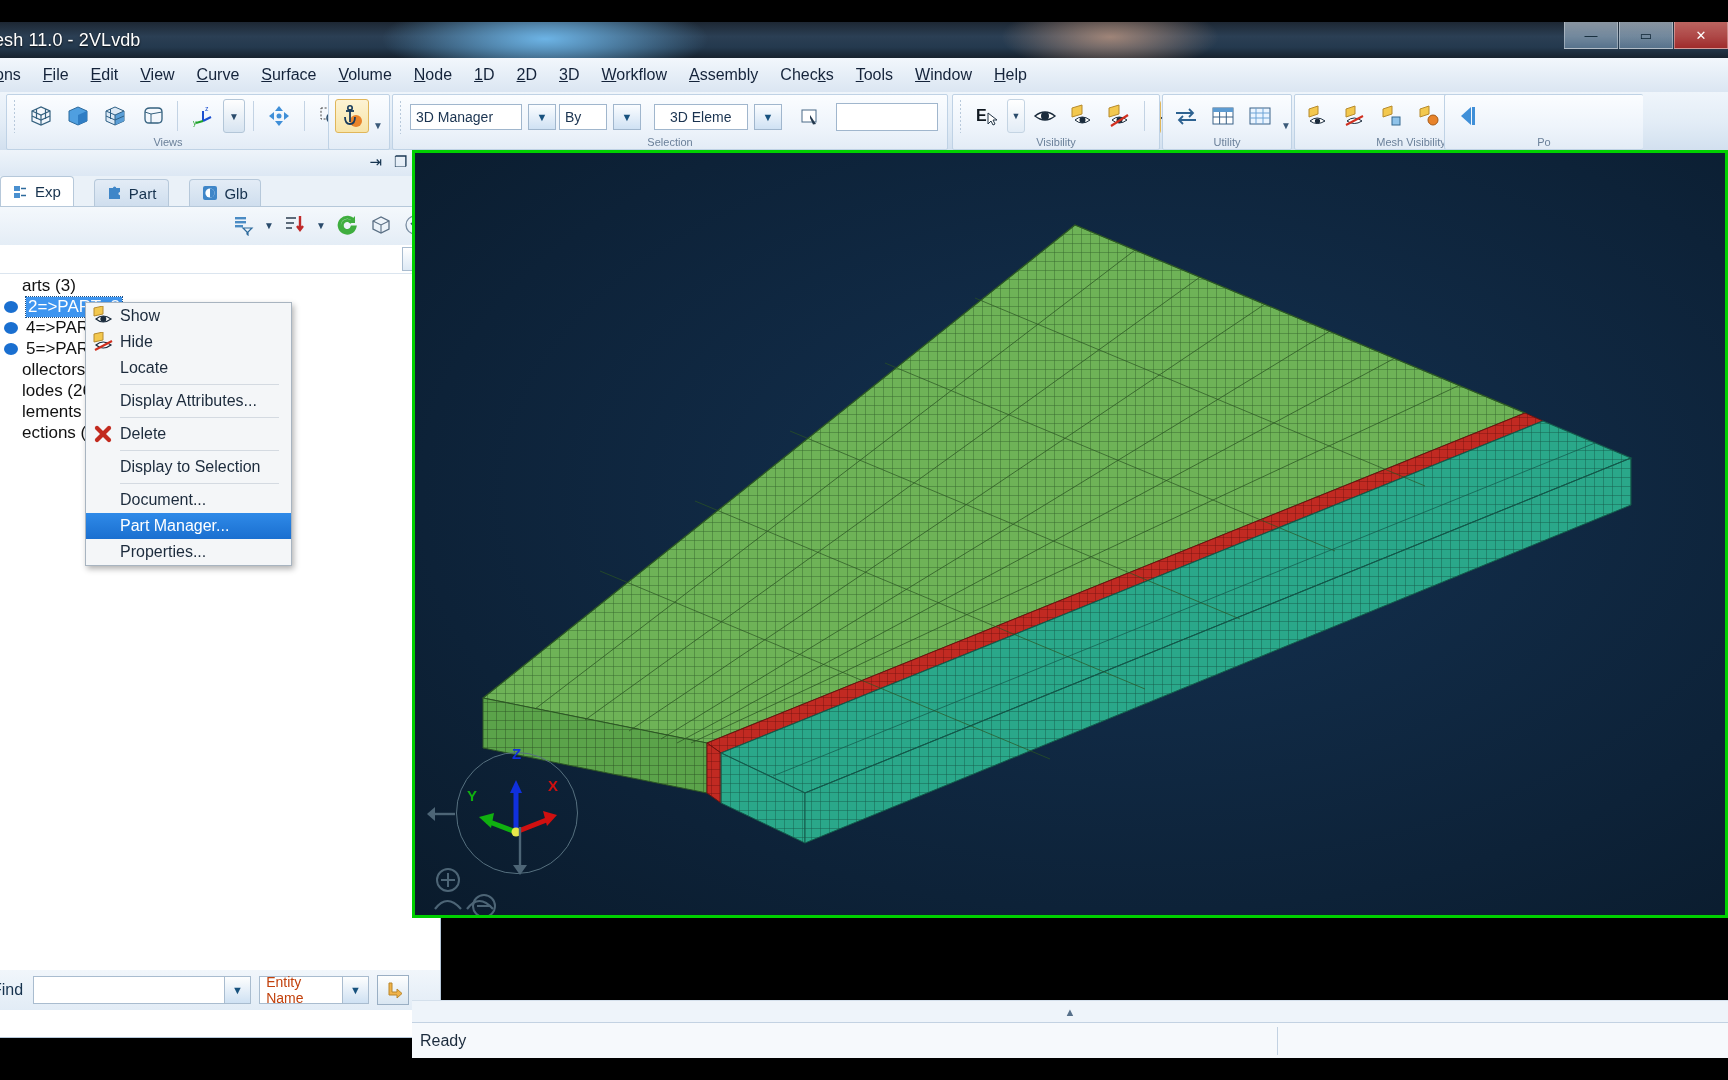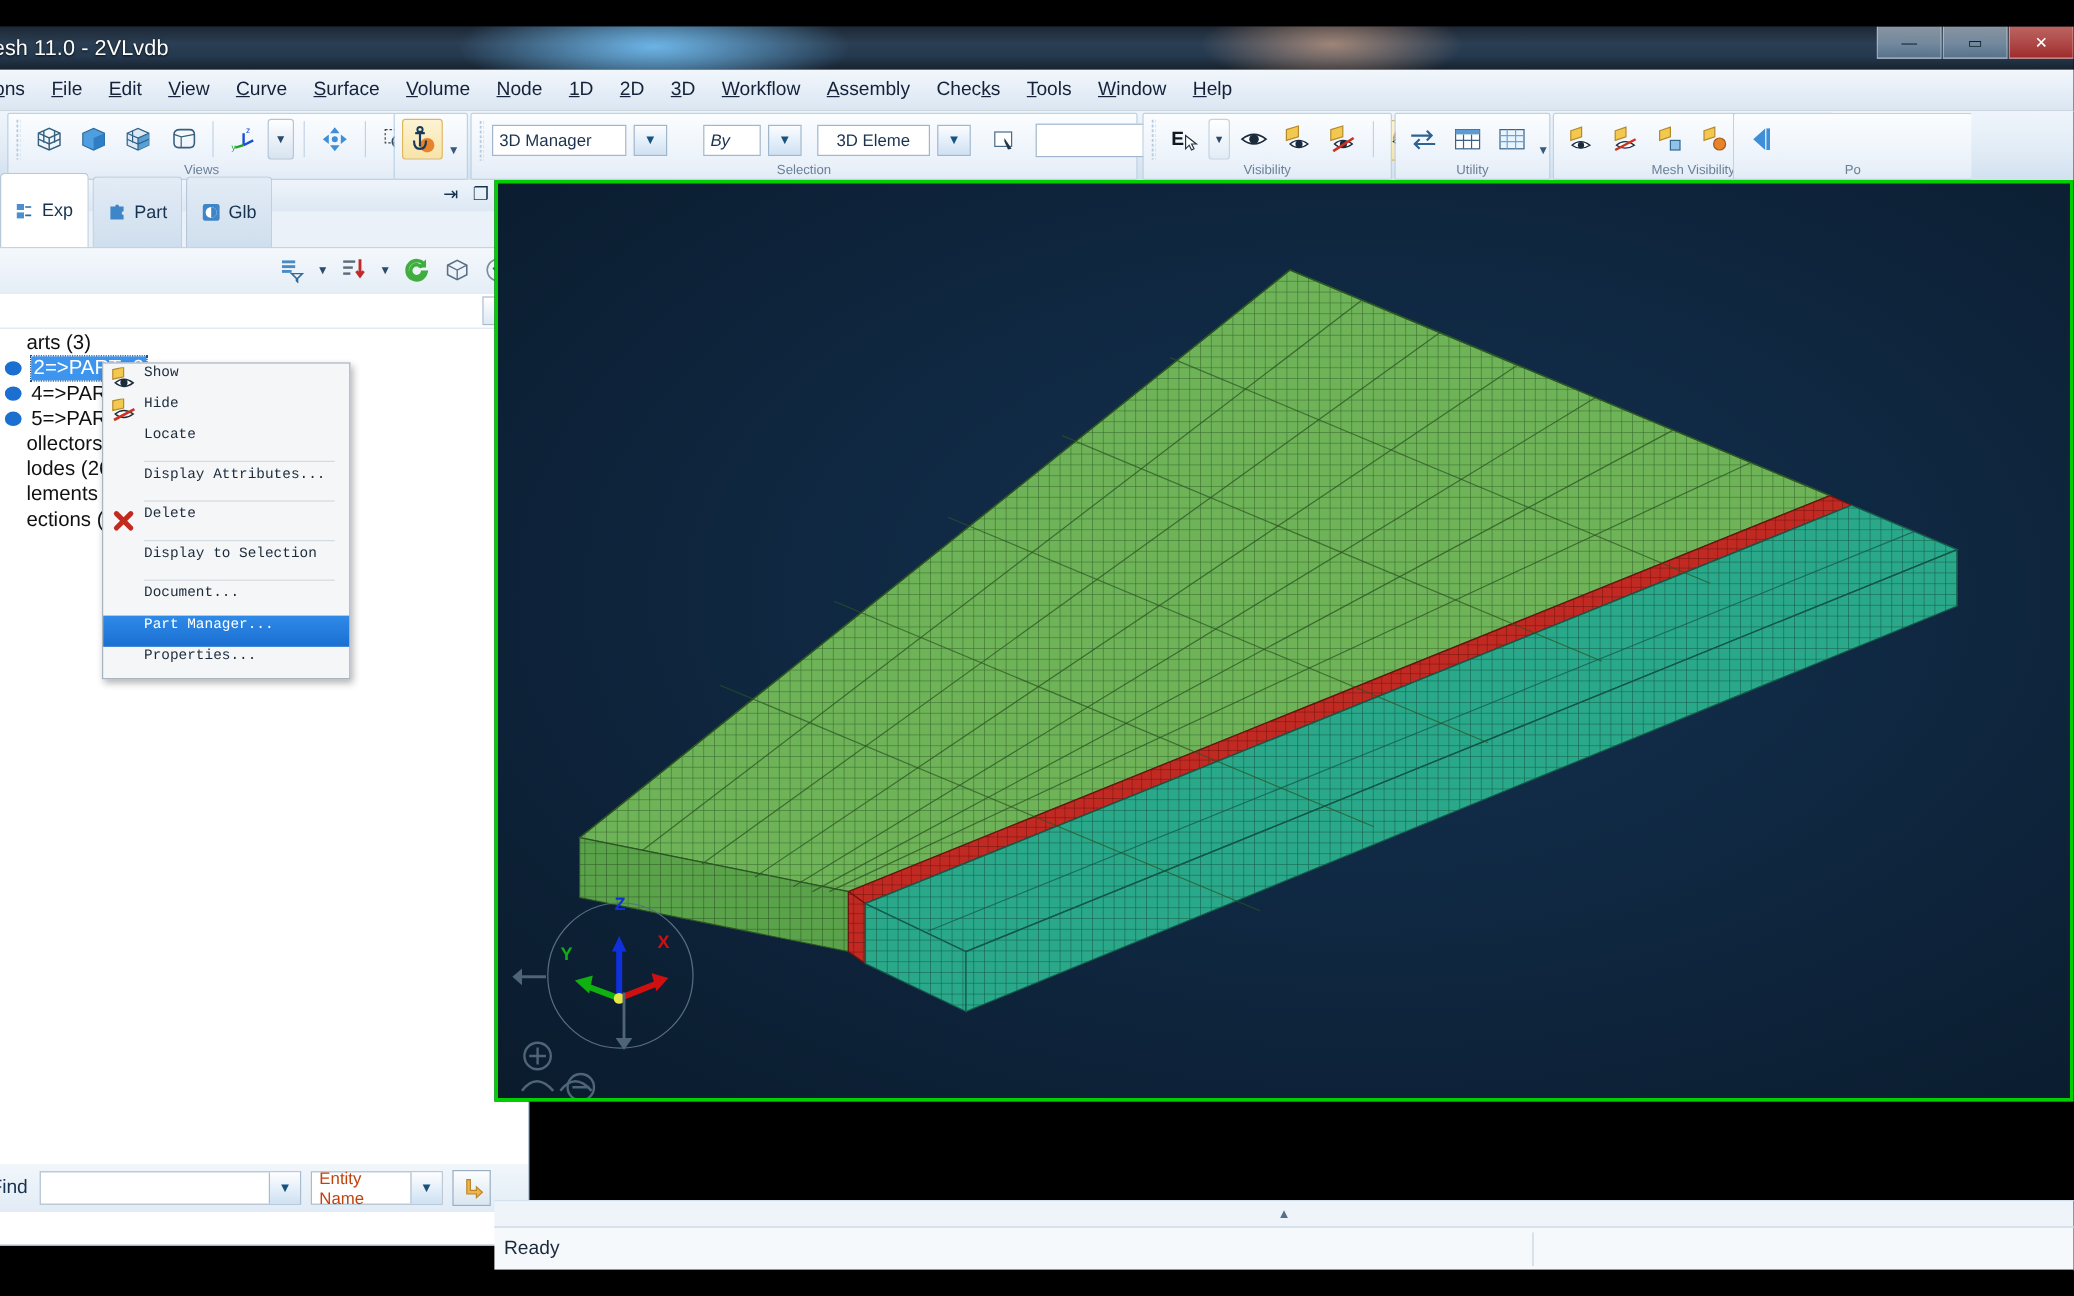--- a/index.html
+++ b/index.html
@@ -54,23 +54,23 @@
     font-size:14px;color:#1a3350;padding:0 5px;overflow:hidden;white-space:nowrap;}
   .cbtn{width:26px;height:24px;border:1px solid #a0b6cd;background:linear-gradient(180deg,#fbfdff,#cfe1f3);
     display:flex;align-items:center;justify-content:center;color:#18527f;font-size:11px;margin-left:3px;}
 
   
   .leftpanel{position:absolute;left:0;top:150px;width:440px;height:880px;background:#eaf1f8;}
   .panelhdr{position:absolute;left:0;top:0;width:440px;height:26px;
     background:linear-gradient(180deg,#eef4fa,#dde8f4);}
   .phicons{position:absolute;right:8px;top:3px;display:flex;gap:12px;color:#15334f;font-size:15px;}
   .tabs{position:absolute;left:0;top:26px;height:30px;display:flex;align-items:flex-end;padding-left:0px;}
-  .tab{height:26px;display:flex;align-items:center;gap:6px;padding:16px 12px;font-size:15px;color:#16324e;
+  .tab{height:26px;display:flex;align-items:center;gap:6px;padding:0 12px;font-size:15px;color:#16324e;
     border:1px solid #b6c8da;border-bottom:none;border-radius:4px 4px 0 0;
-    background:linear-gradient(180deg,#e3ecf6,#cfdeee);margin-right:3px;}
+    background:linear-gradient(180deg,#e3ecf6,#cfdeee);margin-right:20px;}
   .tab.active{background:#fff;height:29px;}
   .tree{position:absolute;left:0;top:56px;width:440px;height:830px;background:#fff;border:1px solid #b6c8da;border-left:none;}
   .treetoolbar{position:absolute;left:0;top:0;width:438px;height:38px;
     background:linear-gradient(180deg,#f4f8fc,#e4edf6);border-bottom:1px solid #cfdcea;}
   .ttb{position:absolute;right:8px;top:3px;display:flex;align-items:center;gap:4px;}
   .ttbtn{width:30px;height:30px;display:flex;align-items:center;justify-content:center;border-radius:3px;}
   .filterrow{position:absolute;left:0;top:38px;width:438px;height:28px;border-bottom:1px solid #dbe5ef;
     background:#fff;display:flex;align-items:center;justify-content:flex-end;}
   .filterrow .cb{width:26px;height:22px;border:1px solid #a9bccf;background:linear-gradient(180deg,#fff,#dde9f5);
     display:flex;align-items:center;justify-content:center;font-size:11px;color:#17527e;margin-right:8px;}
@@ -83,21 +83,21 @@
   .findbar .lab{font-size:16px;color:#16324e;margin-left:-8px;margin-right:10px;}
   .fcombo{height:26px;background:#fff;border:1px solid #a9bccf;display:flex;align-items:center;}
   .fcombo input{border:none;outline:none;background:transparent;height:22px;font-size:14px;
     font-family:"Liberation Sans",sans-serif;}
   .fbtn{width:26px;height:26px;border-left:1px solid #a9bccf;background:linear-gradient(180deg,#fdfefe,#cfe1f3);
     display:flex;align-items:center;justify-content:center;color:#17527e;font-size:11px;}
 
   
   .ctxmenu{position:absolute;left:85px;top:302px;width:205px;
     background:#f4f6f8;border:1px solid #a8b4c0;box-shadow:2px 3px 6px rgba(0,0,0,.3);z-index:50;}
-  .ctxitem{height:26px;display:flex;padding-left:0px;font-size:12px;color:#1c2b3c;font-family:Liberation Mono, monospace;}
+  .ctxitem{height:26px;display:flex;align-items:center;padding-left:0px;font-size:16px;color:#1c2b3c;}
   .ctxitem .ic{width:34px;display:flex;align-items:center;justify-content:center;flex:0 0 auto;}
   .ctxitem.hl{background:linear-gradient(180deg,#2f8ae8,#1a6fd0);color:#fff;}
   .ctxsep{height:1px;background:#d4dae1;margin:3px 12px 3px 34px;}
 
   
   .viewport{position:absolute;left:412px;top:150px;width:1316px;height:768px;background:#0f2339;
     border:3px solid #00d000;box-sizing:border-box;overflow:hidden;}
   .vpinner{position:absolute;inset:0;background:radial-gradient(ellipse at 55% 45%,#143252 0%,#0d2238 70%,#0a1b2c 100%);}
   .triad{position:absolute;left:36px;bottom:38px;width:130px;height:130px;}
   .triadring{position:absolute;left:5px;top:5px;width:120px;height:120px;border:1px solid #56707f;border-radius:50%;}
@@ -246,21 +246,21 @@
         </div>
         <div class="caret">▼</div>
       </div>
     </div>
 
     <div class="grp" style="left:392px;width:554px;">
       <div class="row" style="top:4px;">
         <div class="dots"></div>
         <div class="combo" style="width:100px;">3D Manager</div>
         <div class="cbtn">▼</div>
-        <div class="combo" style="width:36px;margin-left:27px;font-style:italic;">By</div>
+        <div class="combo" style="width:36px;margin-left:0;">By</div>
         <div class="cbtn">▼</div>
         <div class="combo" style="width:72px;margin-left:10px;padding-left:15px;">3D Eleme</div>
         <div class="cbtn">▼</div>
         <div class="tb" style="margin-left:8px;">
           <svg width="22" height="22" viewBox="0 0 22 22">
               <rect x="3" y="4" width="14" height="12" fill="#fff" stroke="#4a6a88"></rect>
               <path d="M11 9 L17 18 L14 18.5 L11 12 Z" fill="#23384d"></path>
             </svg>
         </div>
         <div class="combo" style="width:90px;margin-left:6px;height:26px;"></div>

